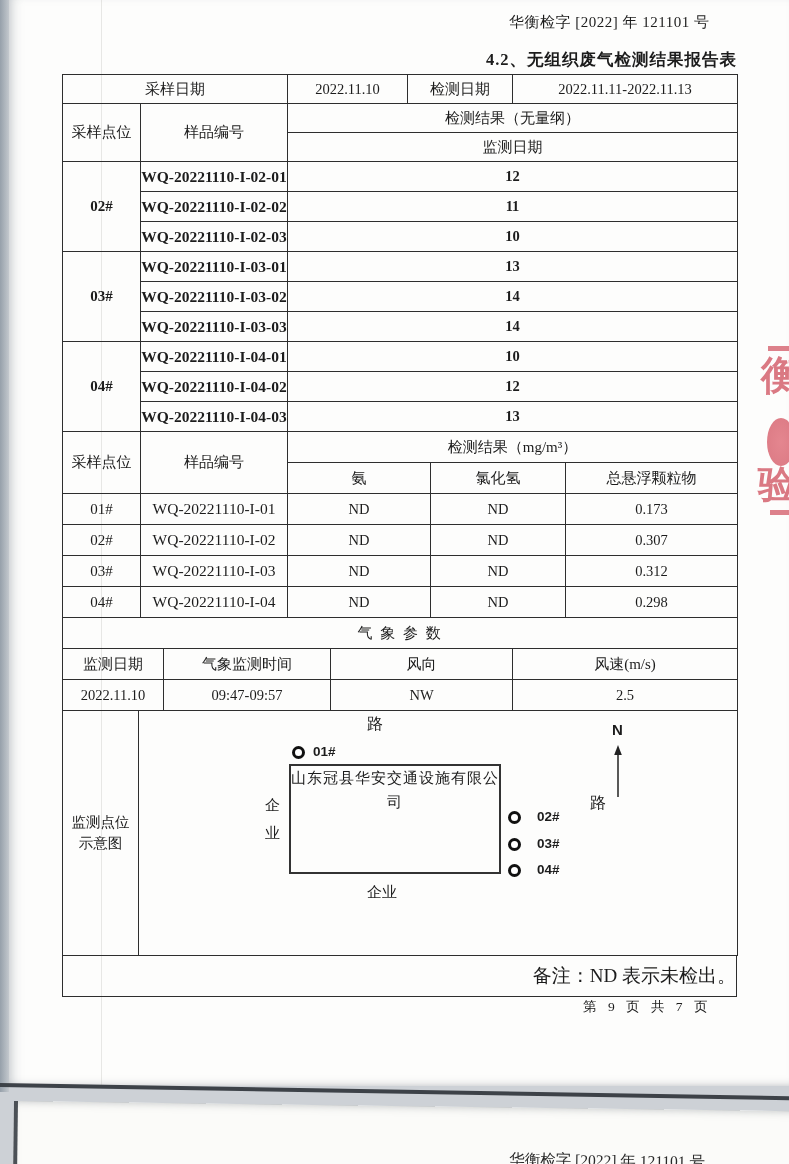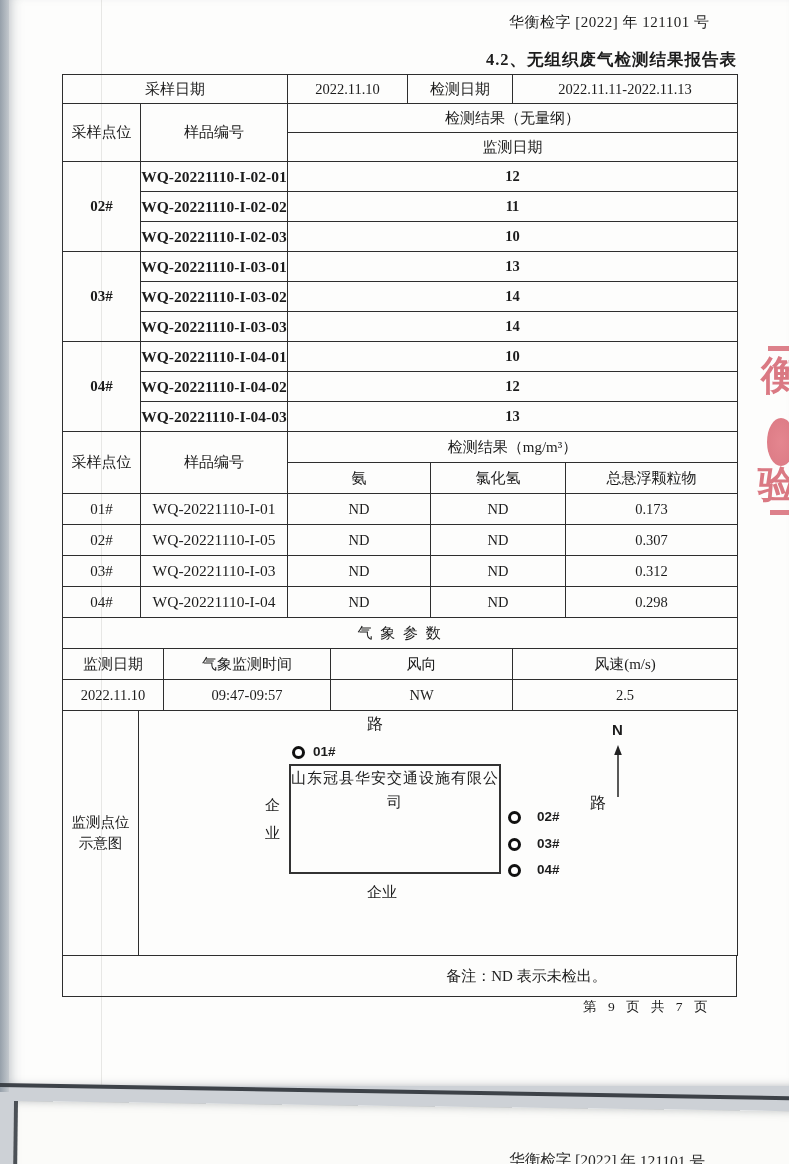--- a/index.html
+++ b/index.html
@@ -45,21 +45,21 @@
   .diagram-cell{position:relative;height:244px;}
   .dg{position:absolute;white-space:nowrap;}
   .road{font-size:16px;}
   .north-label{font-family:"Liberation Sans","DejaVu Sans",sans-serif;font-weight:bold;font-size:15px;}
   .marker{position:absolute;width:7px;height:7px;border:3px solid #101010;border-radius:50%;background:#fff;}
   .pt-label{font-family:"Liberation Sans","DejaVu Sans",sans-serif;font-size:13.5px;font-weight:600;}
   .company-box{position:absolute;left:150px;top:53px;width:208px;height:106px;
     border:2px solid #333;display:flex;flex-direction:column;justify-content:flex-start;}
   .company-box div{text-align:center;font-size:15px;line-height:24px;letter-spacing:1px;white-space:nowrap;}
   .vert span{display:block;text-align:center;font-size:15px;line-height:28px;}
-  .note-cell{text-align:center;padding-left:254px;font-size:15px;height:40px;}
+  .note-cell{text-align:right;padding-left:254px;font-size:19px;height:40px;}
 
   
   .stamp{color:#d5626e;opacity:.85;font-weight:bold;}
   .stamp-dash{position:absolute;background:#d5626e;opacity:.8;}
   .stamp-char{position:absolute;font-size:40px;line-height:40px;}
   .stamp-blob{position:absolute;width:28px;height:48px;border-radius:50%;
     background:radial-gradient(#e0717c,#d5626e);opacity:.85;}
 </style>
 </head>
 <body>
@@ -172,21 +172,21 @@
       </tr>
       <tr class="h30">
         <td>01#</td>
         <td class="sample-id">WQ-20221110-I-01</td>
         <td class="val">ND</td>
         <td class="val">ND</td>
         <td class="val">0.173</td>
       </tr>
       <tr class="h30">
         <td>02#</td>
-        <td class="sample-id">WQ-20221110-I-05</td>
+        <td class="sample-id">WQ-20221110-I-02</td>
         <td class="val">ND</td>
         <td class="val">ND</td>
         <td class="val">0.307</td>
       </tr>
       <tr class="h30">
         <td>03#</td>
         <td class="sample-id">WQ-20221110-I-03</td>
         <td class="val">ND</td>
         <td class="val">ND</td>
         <td class="val">0.312</td>

